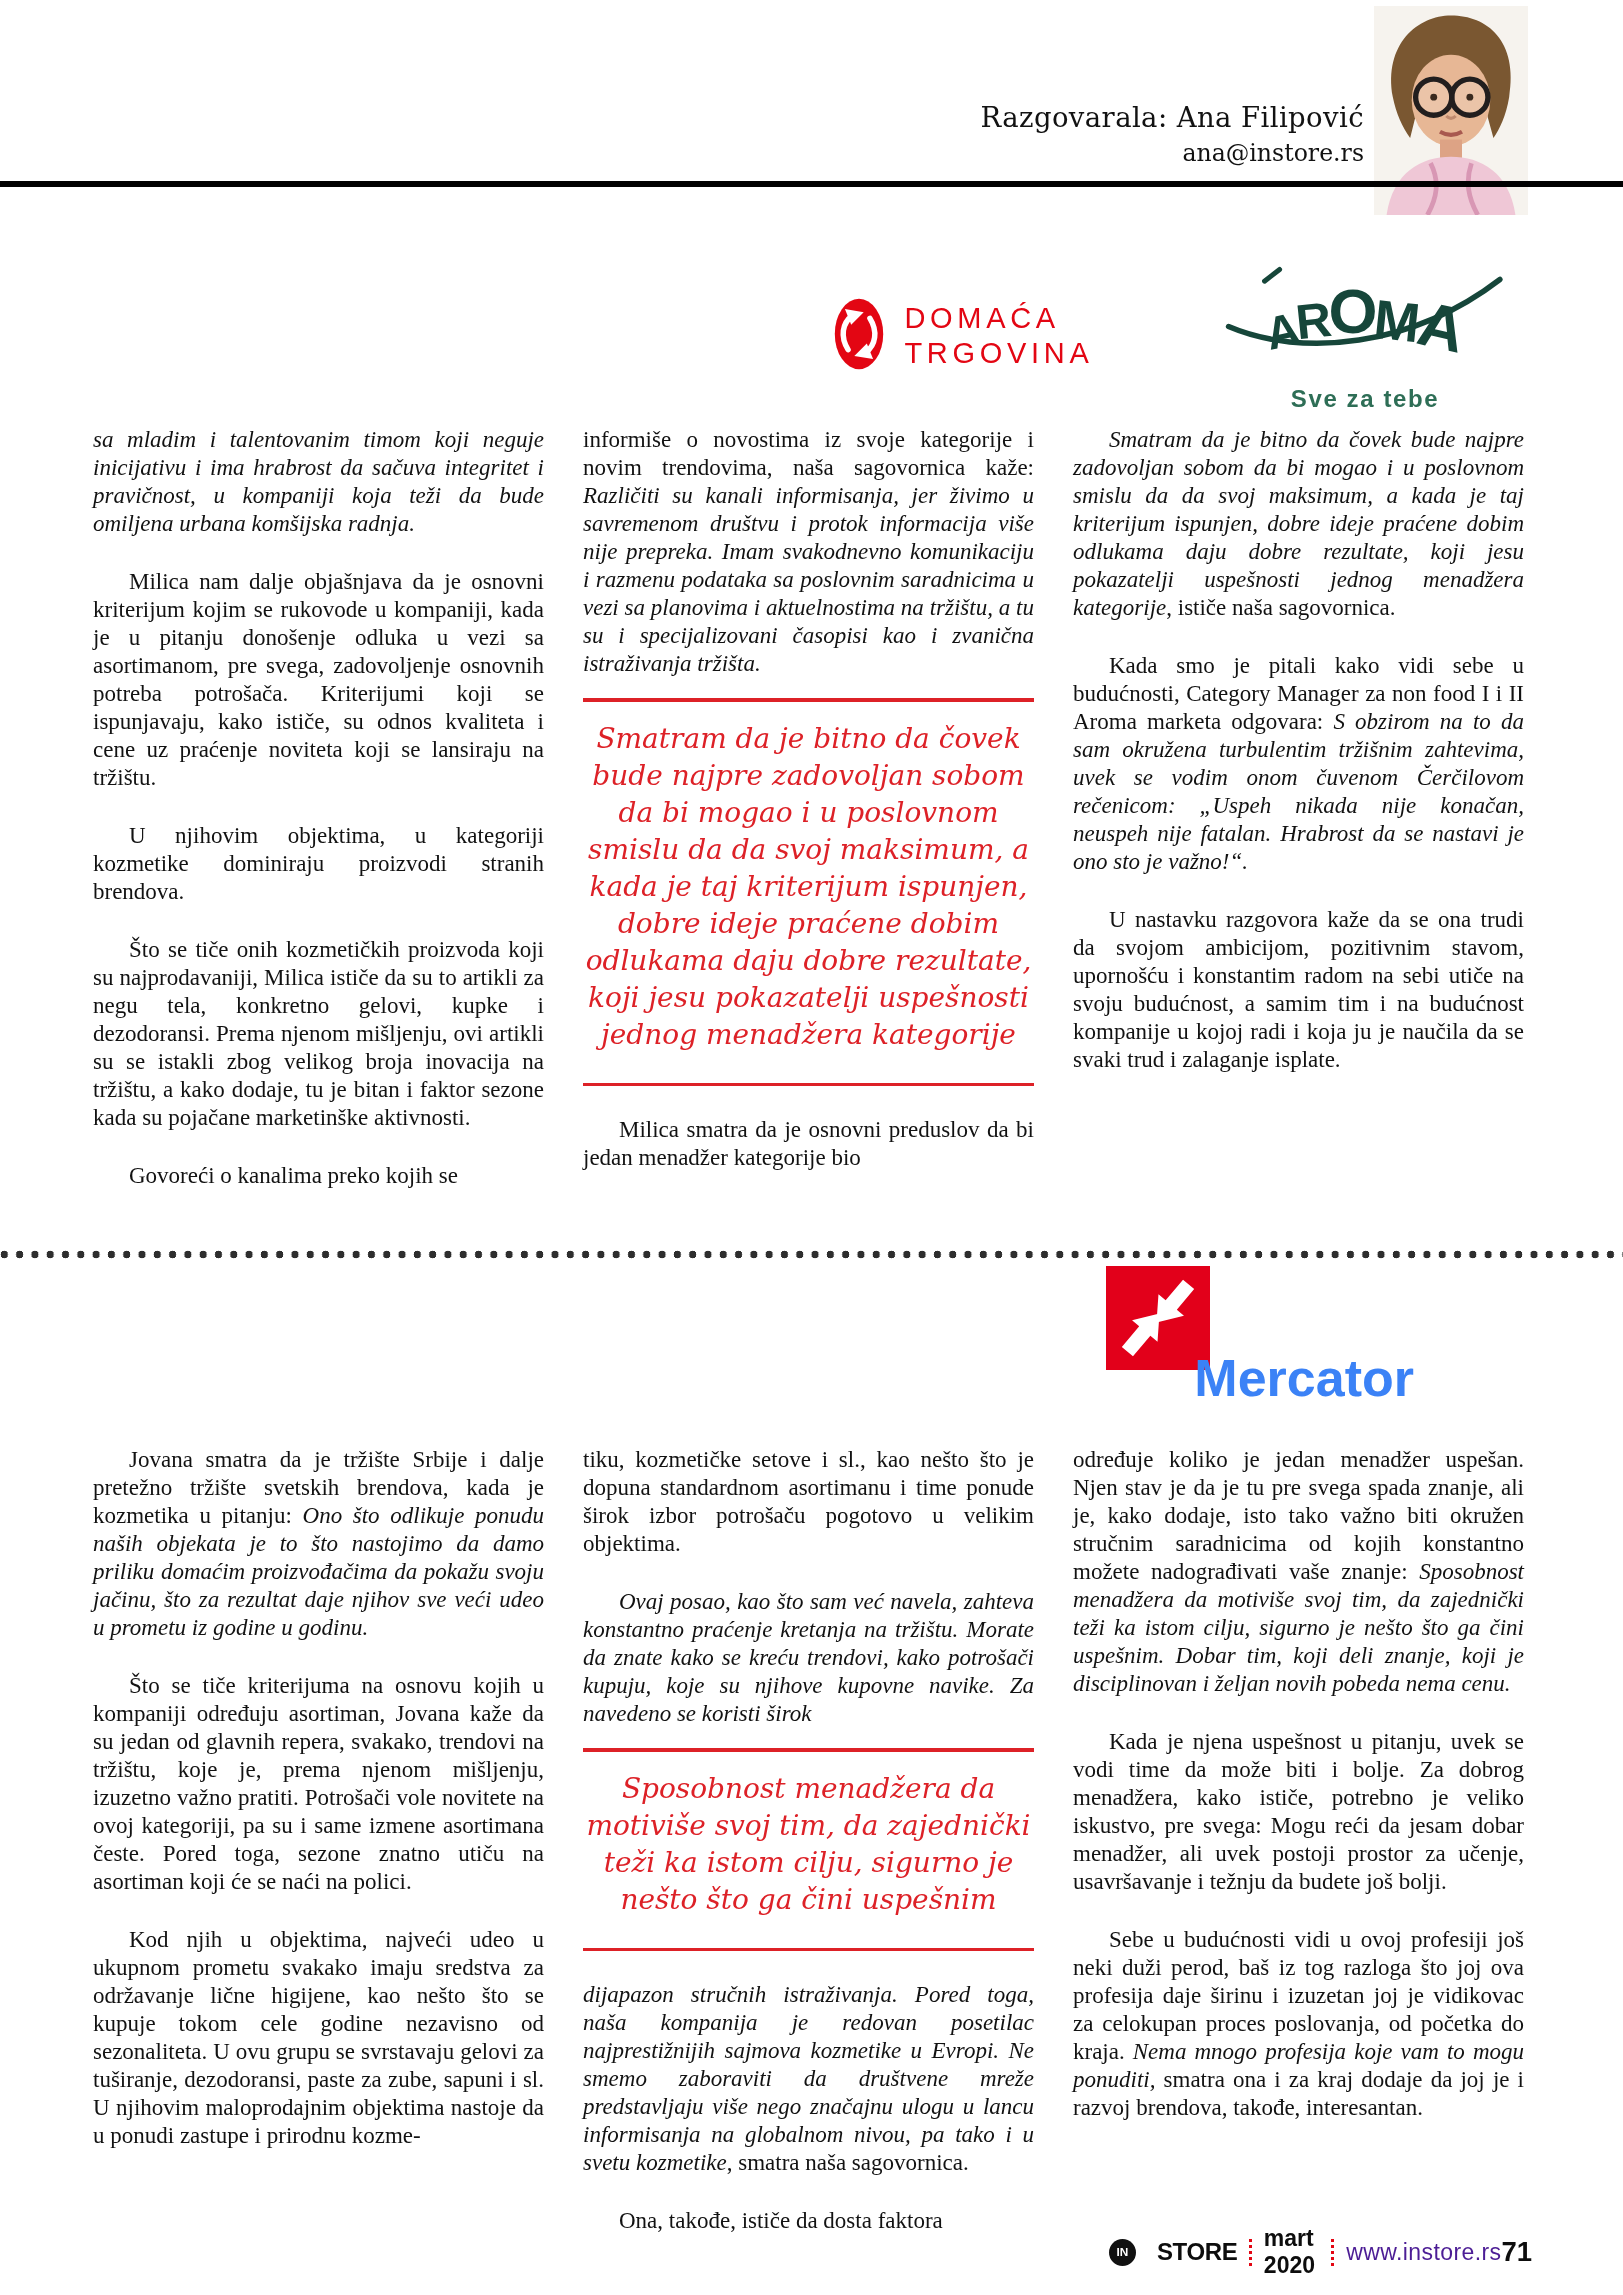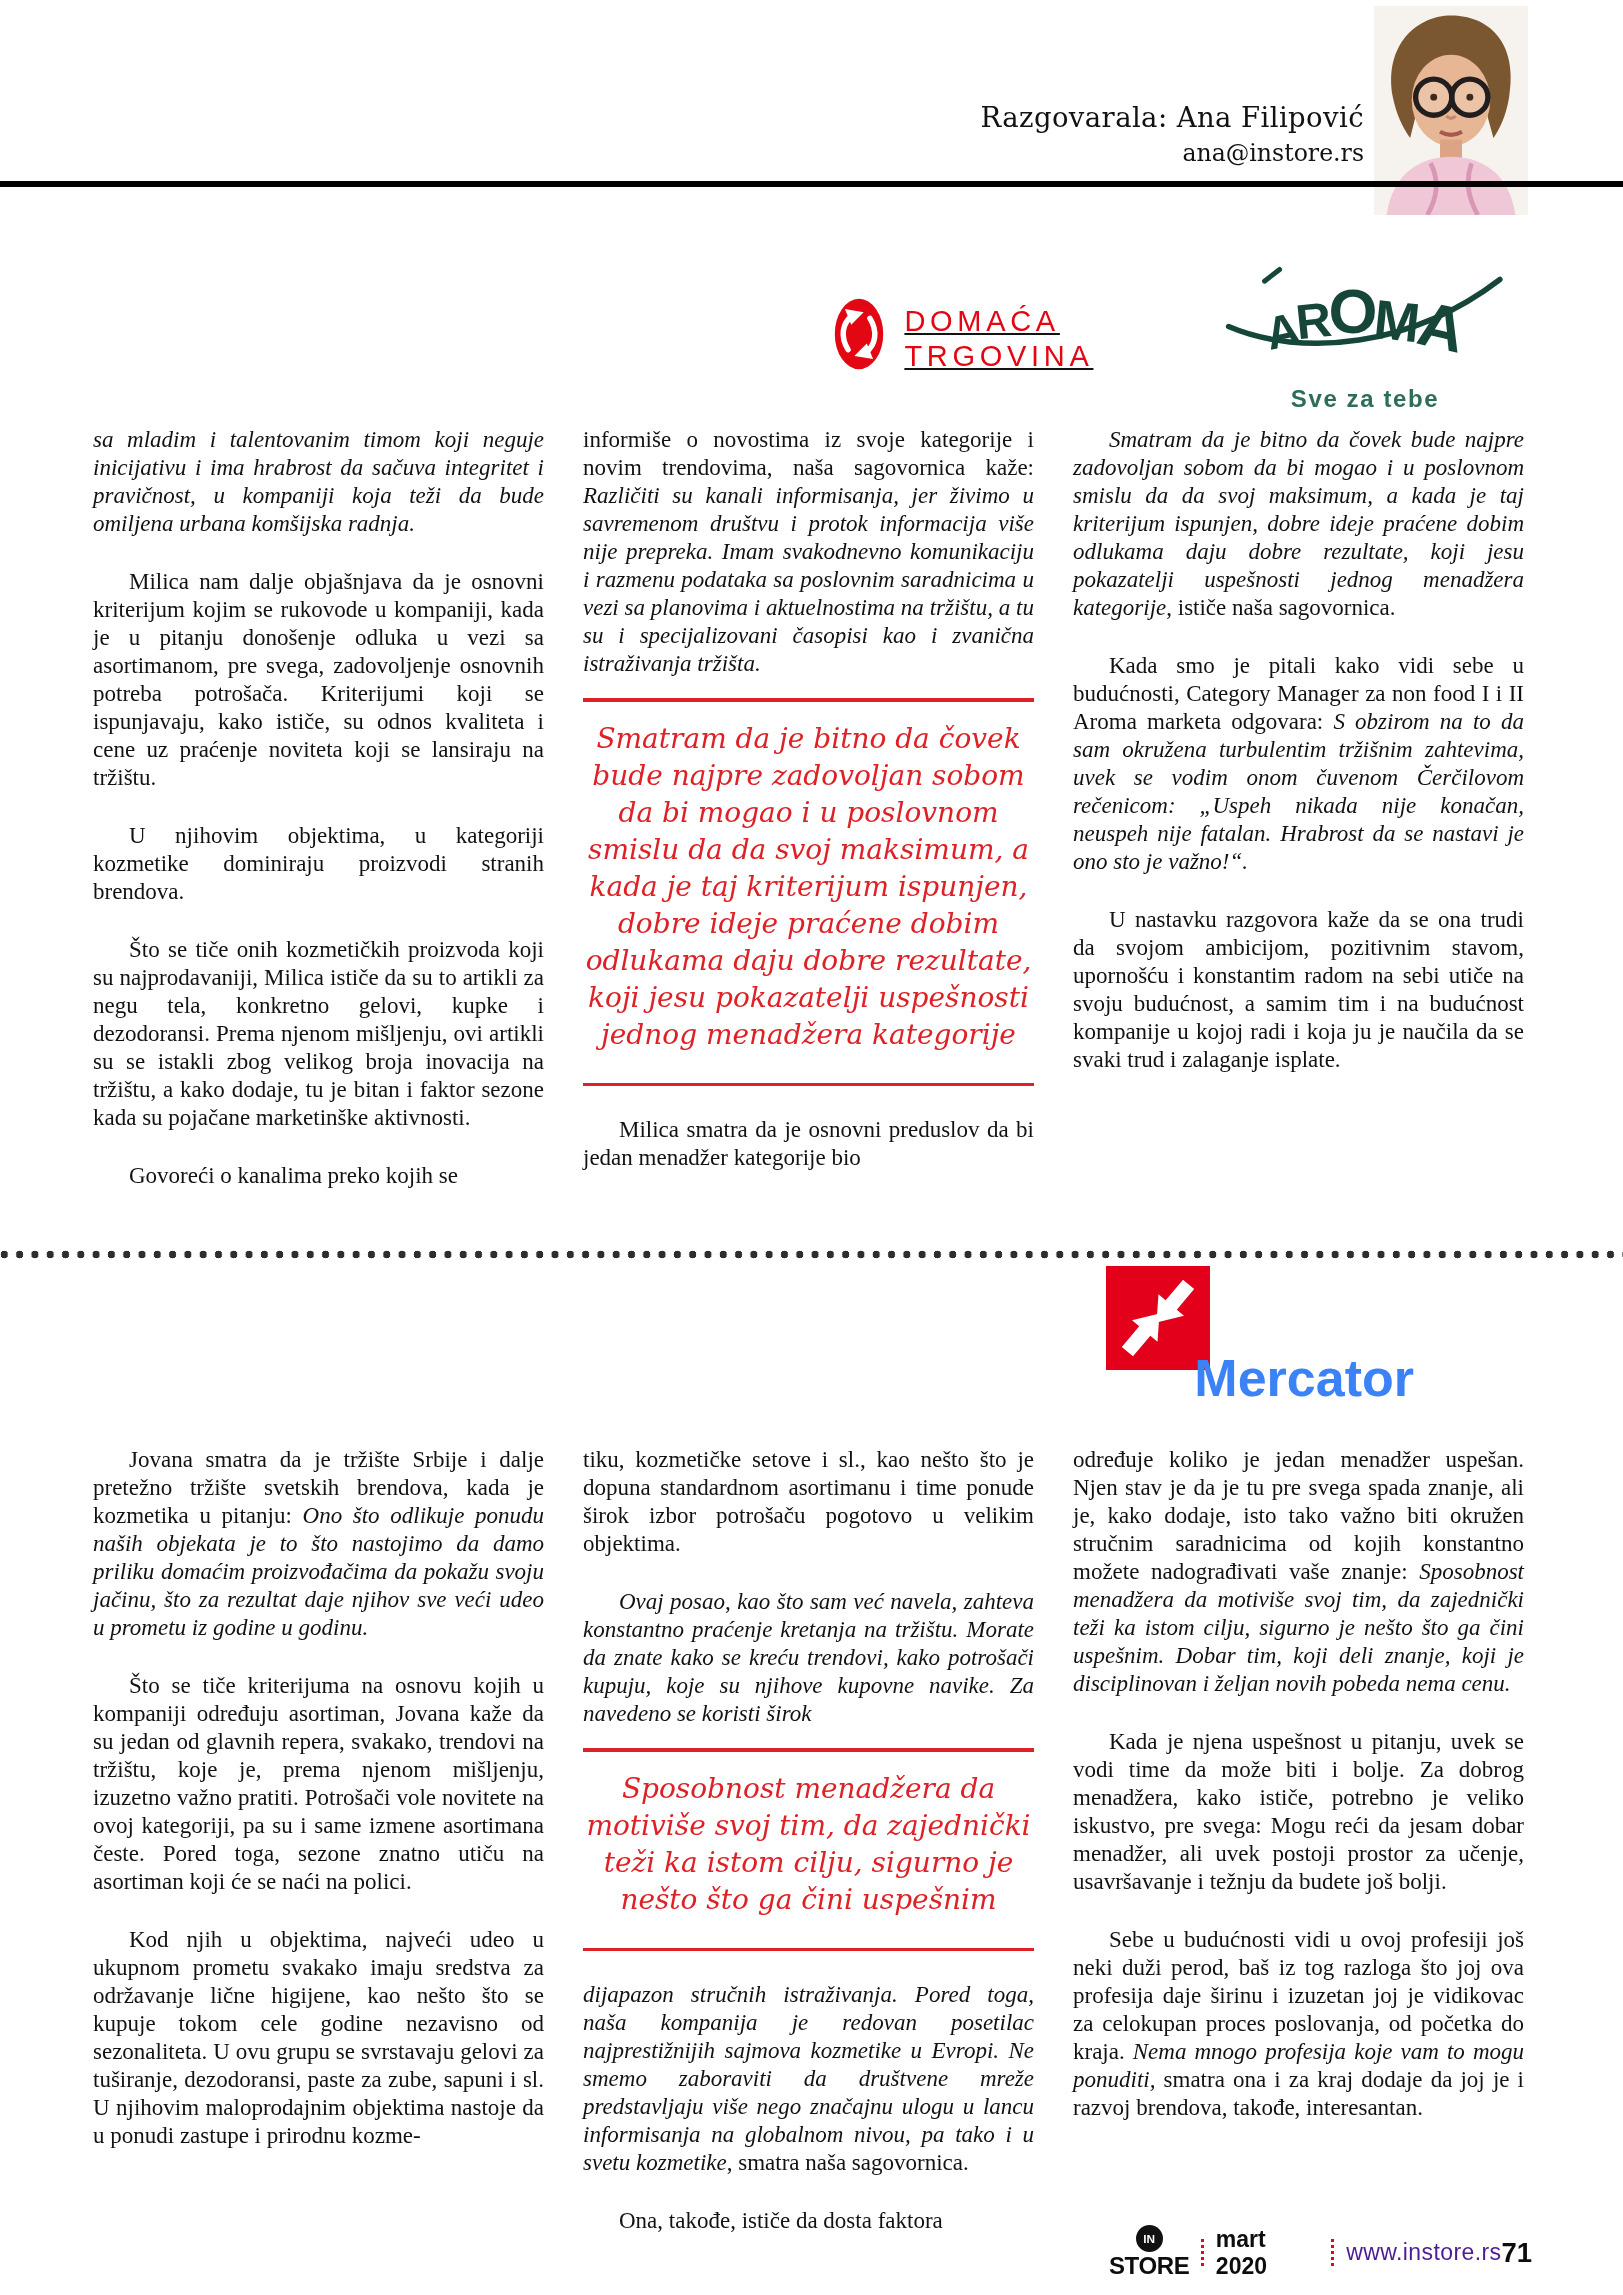--- a/index.html
+++ b/index.html
@@ -7,21 +7,21 @@
     position:relative; width:1623px; height:2295px; background:#fff;
     font-family:"Liberation Serif", serif; color:#121212; overflow:hidden;
   }
   
   .header-rule{position:absolute; left:0; top:181px; width:100%; height:6.3px; background:#000;}
   .byline{position:absolute; left:0; top:101px; width:1364px; text-align:right; font-family:"DejaVu Serif", serif;}
   .byline .name{font-weight:normal; font-size:27.5px; letter-spacing:0.4px;}
   .byline .email{font-size:23.6px; margin-top:5.5px;}
   .portrait{position:absolute; left:1374px; top:6.3px; width:154px; height:209px;}
   
-  .domaca{position:absolute; left:834px; top:298px; display:flex; align-items:flex-end; gap:20.4px;text-decoration:underline;}
+  .domaca{position:absolute; left:834px; top:298px; display:flex; align-items:center; gap:20.4px;}
   .domaca .dt-text{font-family:"Liberation Sans", sans-serif; font-weight:400; color:#e30613;
     font-size:29px; letter-spacing:4.7px; line-height:35px;}
   .aroma{position:absolute; left:1216px; top:259px; width:298px; text-align:center; color:#16463a;}
   .aroma .letters{display:flex; justify-content:center; align-items:flex-end; font-family:"Liberation Sans", sans-serif; font-weight:bold; position:relative; height:102px;}
   .aroma .letters span{display:inline-block;}
   .aroma .l0{font-size:46px; transform:translateY(-3.1px) rotate(-12deg);}
   .aroma .l1{font-size:49px; transform:translateY(-12.6px) rotate(-6deg); margin-left:-3.1px;}
   .aroma .l2{font-size:63px; transform:translateY(-14px); margin-left:-3.1px;}
   .aroma .l3{font-size:55px; transform:translateY(-7.9px) rotate(6deg); margin-left:-3.1px;}
   .aroma .l4{font-size:63px; transform:translateY(1.6px) rotate(13deg); margin-left:-1.6px;}
@@ -47,21 +47,21 @@
     background-image:radial-gradient(circle at 4.3px 4.3px, #2e2e2e 3.5px, transparent 3.9px);
     background-size:15.3px 8.6px; background-repeat:repeat-x;}
   
   .mercator{position:absolute; left:1106px; top:1266px; display:flex; align-items:flex-end;}
   .mercator .m-icon{width:104px; height:104px;}
   .mercator .m-name{font-family:"Liberation Sans", sans-serif; font-weight:bold; font-size:52px;
     color:#3b82f6; margin-left:-15.7px; transform:translateY(38px); letter-spacing:0px;}
   
   .footer{position:absolute; left:1109px; top:2225px; width:423px; display:flex; align-items:center;
     font-family:"Liberation Sans", sans-serif; color:#0d0d0d;}
-  .footer .brand{display:flex; align-items:center; gap:0;flex-direction:column;}
+  .footer .brand{display:flex; align-items:center; gap:21px;}
   .footer .in-circle{width:27px; height:27px; border-radius:50%; background:#111; color:#fff;
     font-weight:bold; font-size:11.8px; display:flex; align-items:center; justify-content:center; letter-spacing:0;}
   .footer .store{font-weight:900; font-size:24px; letter-spacing:-0.4px;}
   .footer .vsep{height:27px; border-left:3.1px dotted #e30613; margin:0 11.8px;}
   .footer .issue{font-weight:bold; font-size:23px;}
   .footer .site{font-size:23px; color:#4c1d95; text-decoration:none; letter-spacing:0.4px;}
   .footer .pagenum{margin-left:auto; font-weight:bold; font-size:27.5px;}
 </style>
 </head>
 <body>

